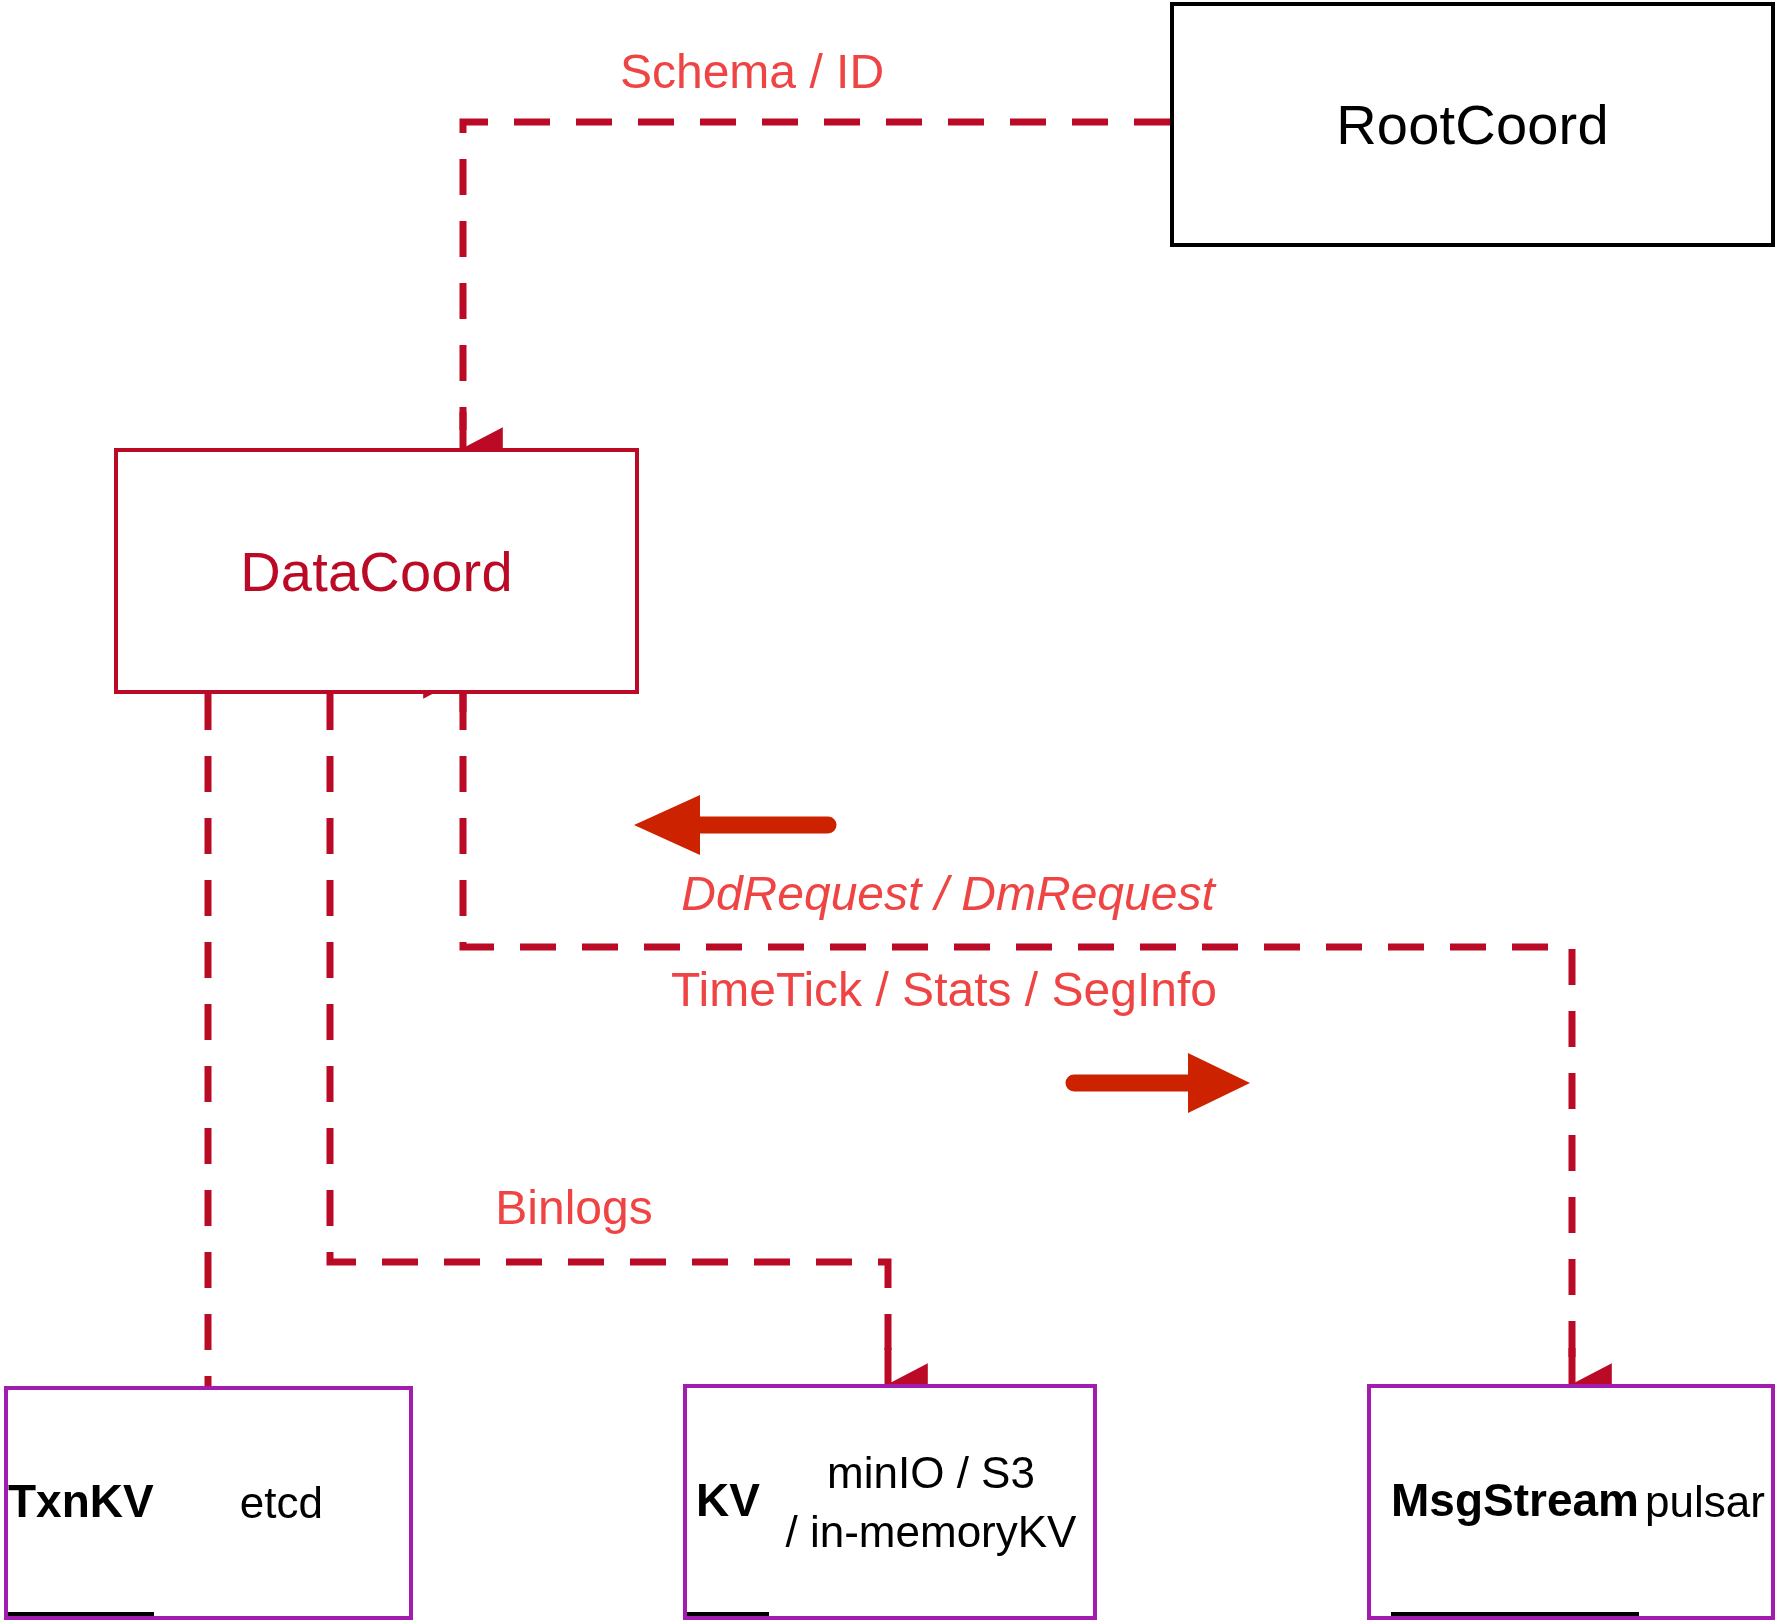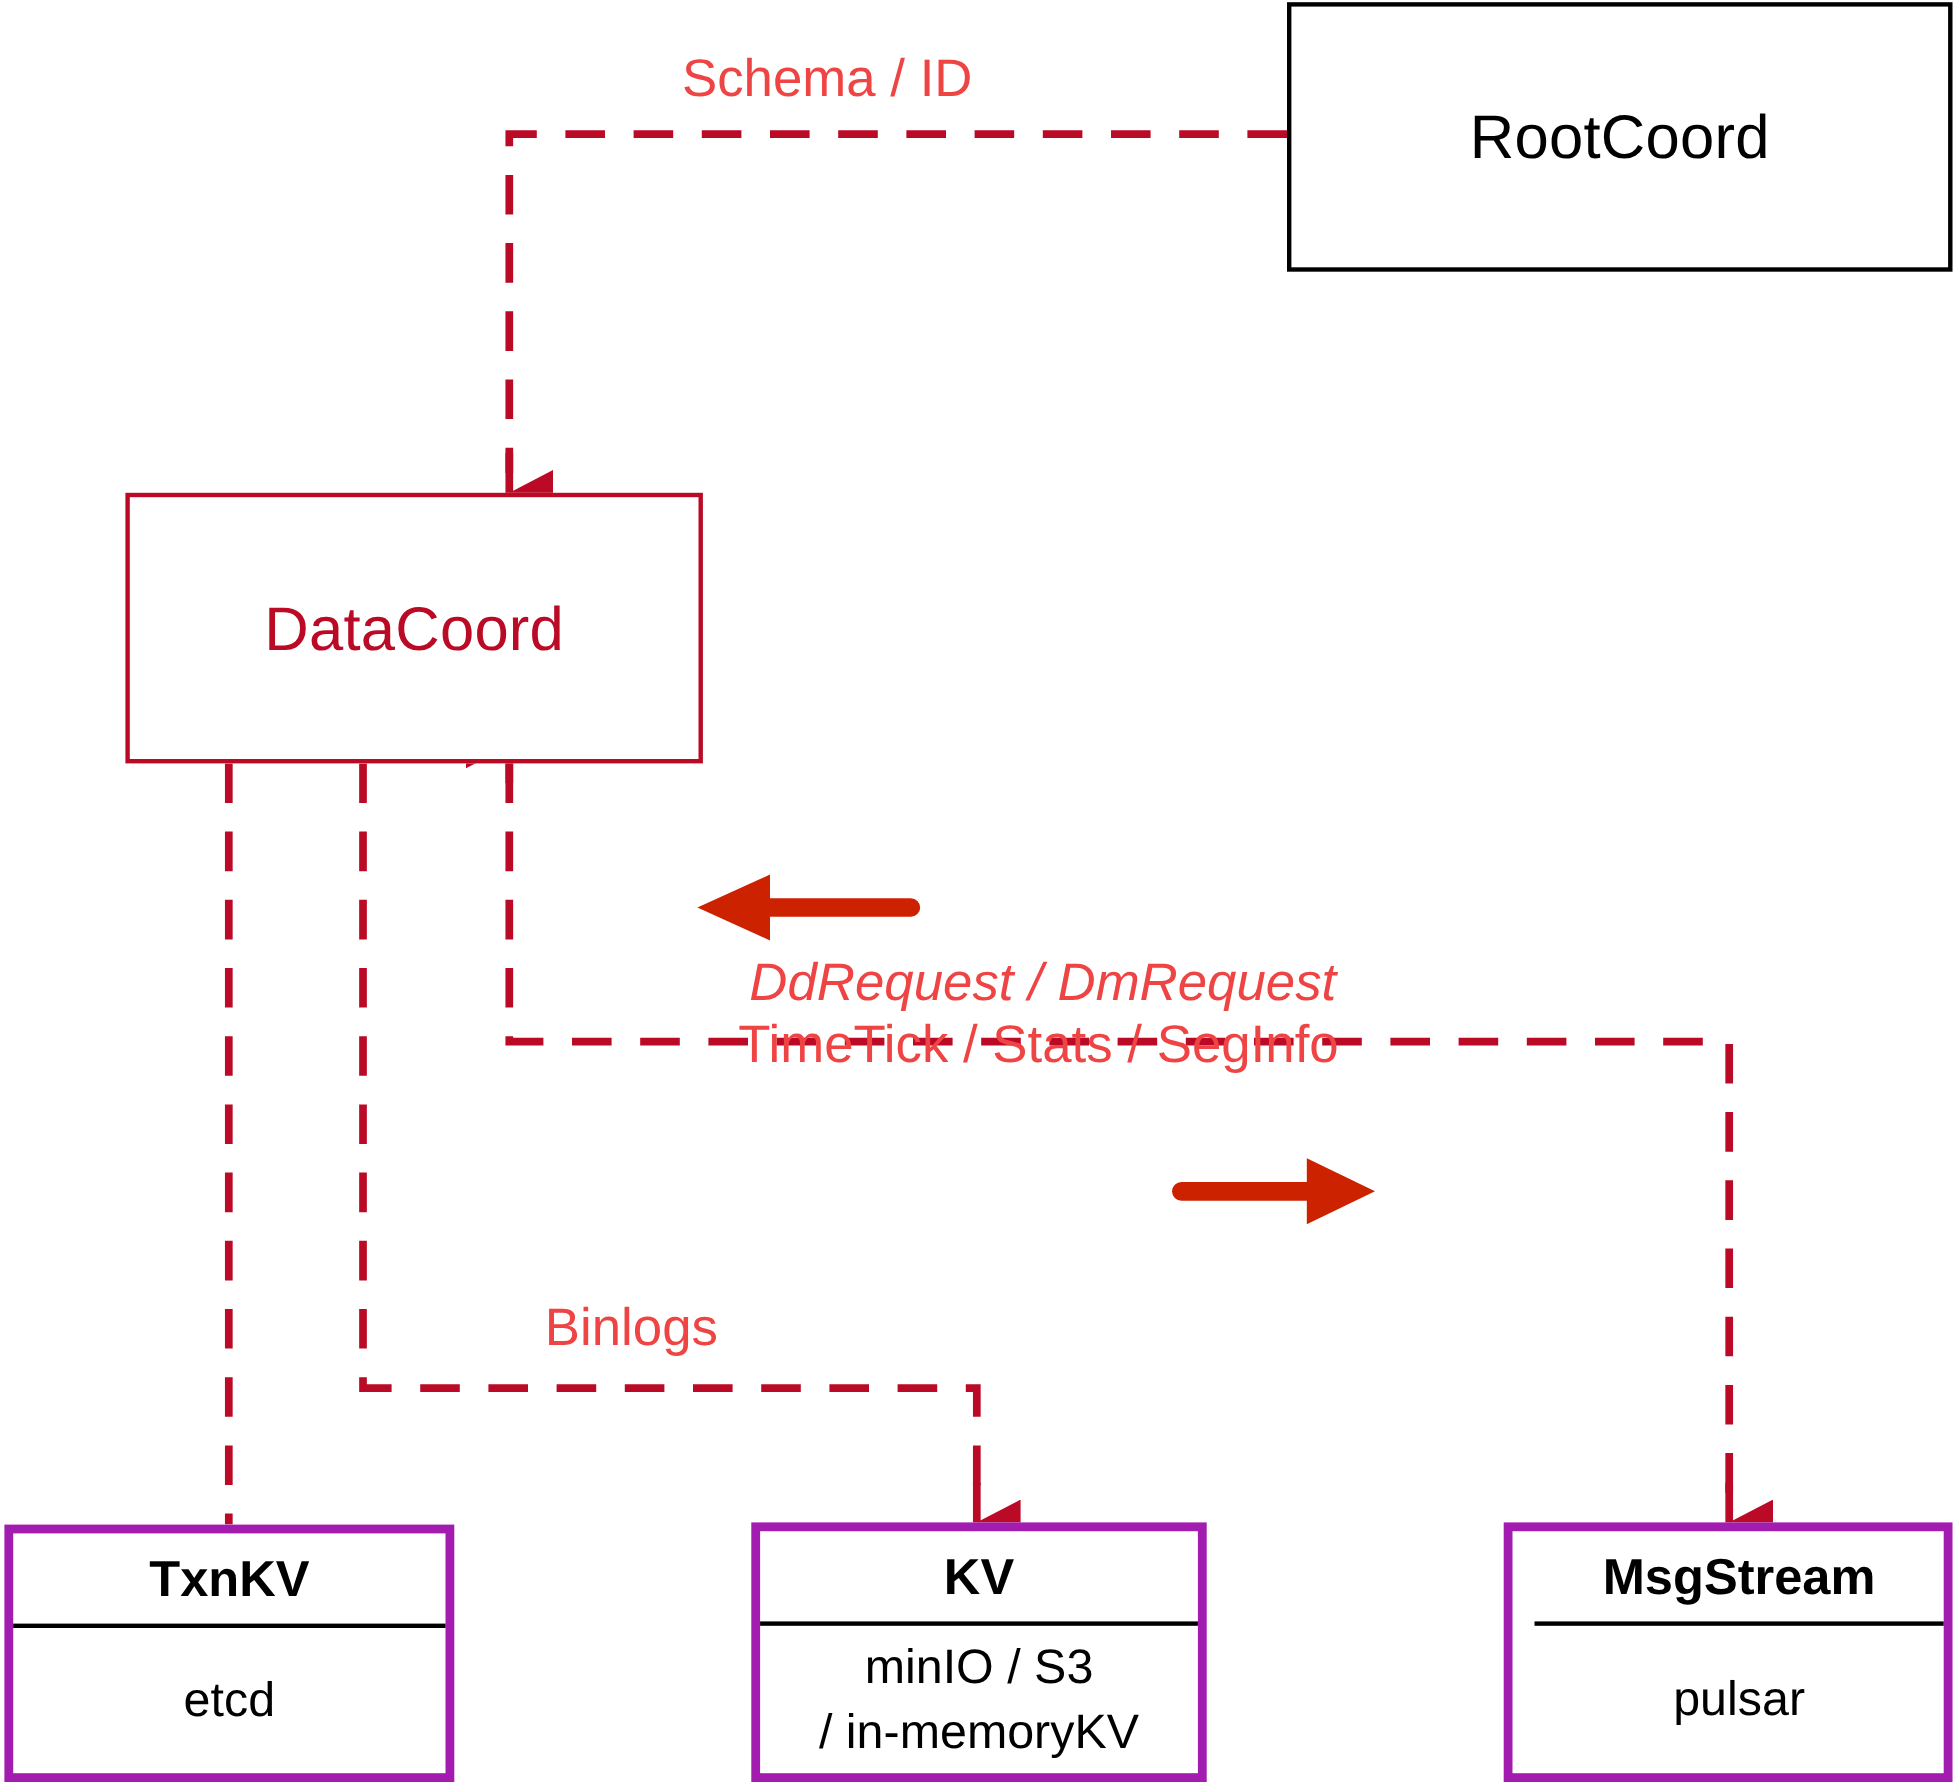--- a/index.html
+++ b/index.html
@@ -36,23 +36,23 @@
     justify-content: center;
   }
   .node-accent {
     border: 4px solid #bb0a26;
     display: flex;
     align-items: center;
     justify-content: center;
     margin-left: 44px;
   }
   .node-split {
-    border: 8px solid #a21caf;
+    border: 4px solid #a21caf;
     display: flex;
-    flex-direction: column;
+    flex-direction: row;
     justify-content: center;
   }
   .node-split .split-head {
     flex: 0 0 82px;
     border-bottom: 4px solid #000000;
     display: flex;
     align-items: center;
     justify-content: center;
   }
   .node-split .split-body {
@@ -170,17 +170,17 @@
     </div>
     <div class="split-body">
       <span class="label-sub">pulsar</span>
     </div>
   </div>
 
   <div class="edge-label" style="left:752px; top:44px;">Schema / ID</div>
 
   <div class="edge-label" style="left:948px; top:866px;font-style:italic;">DdRequest / DmRequest</div>
 
-  <div class="edge-label" style="left:944px; top:922px;">TimeTick / Stats / SegInfo</div>
+  <div class="edge-label" style="left:944px; top:962px;">TimeTick / Stats / SegInfo</div>
 
   <div class="edge-label" style="left:574px; top:1180px;">Binlogs</div>
 
 </div>
 
 </body></html>

